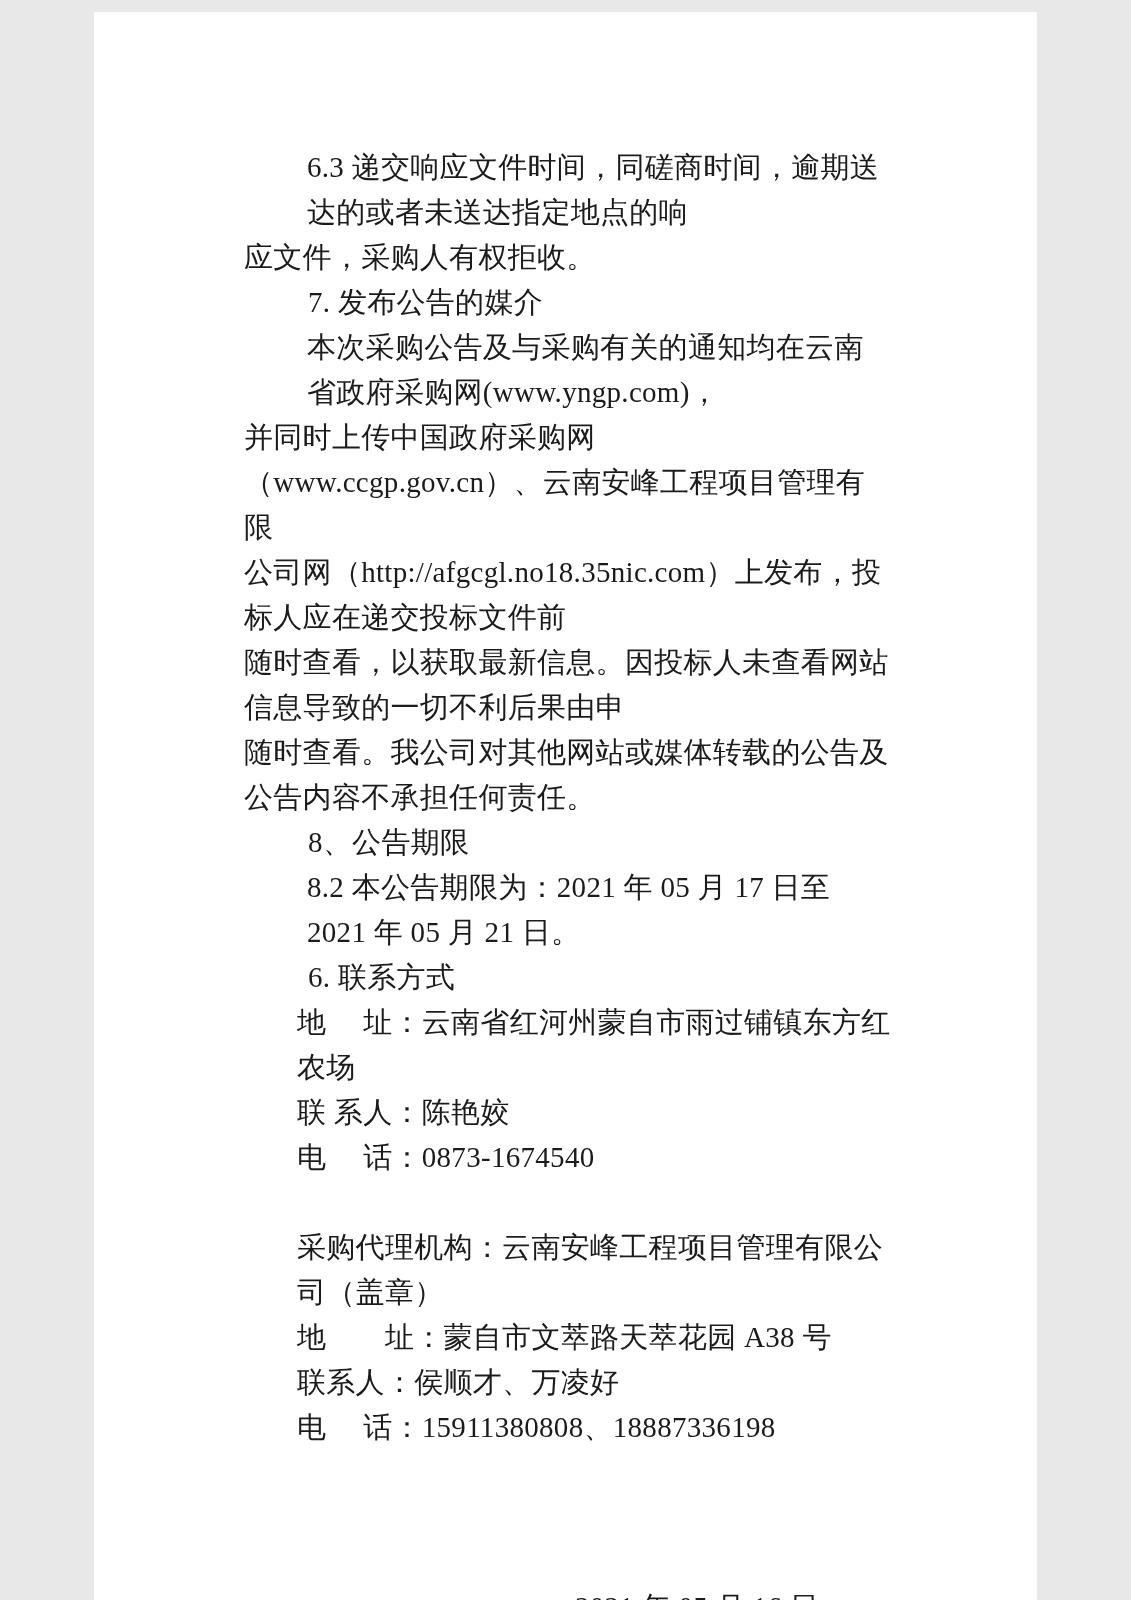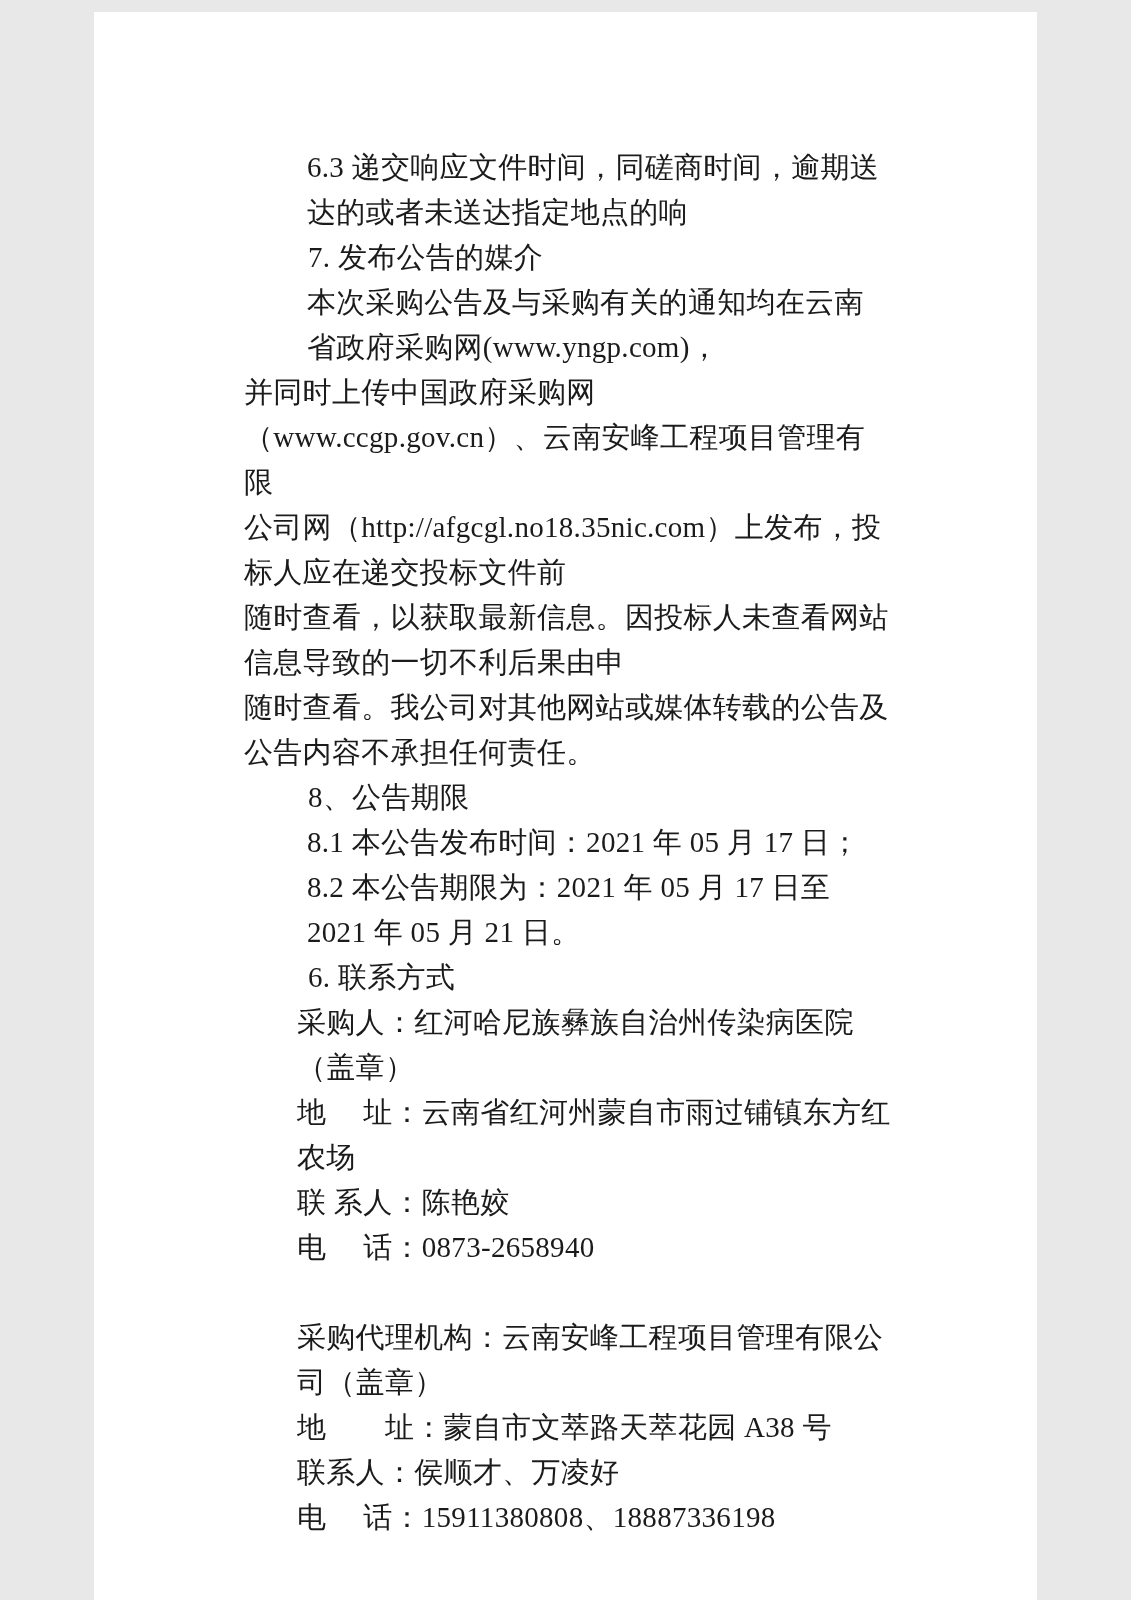--- a/index.html
+++ b/index.html
@@ -34,34 +34,33 @@
     letter-spacing:0.3px;
   }
 </style>
 </head>
 <body>
 
 <div class="page">
   <div class="content">
     <div id="lines-container">
         <div class="line style-indent">6.3 递交响应文件时间，同磋商时间，逾期送达的或者未送达指定地点的响</div>
+        <div class="line style-cont">应文件，采购人有权拒收。</div>
         <div class="line style-heading">7. 发布公告的媒介</div>
         <div class="line style-indent">本次采购公告及与采购有关的通知均在云南省政府采购网(www.yngp.com)，</div>
         <div class="line style-cont">并同时上传中国政府采购网（www.ccgp.gov.cn）、云南安峰工程项目管理有限</div>
         <div class="line style-cont">公司网（http://afgcgl.no18.35nic.com）上发布，投标人应在递交投标文件前</div>
         <div class="line style-cont">随时查看，以获取最新信息。因投标人未查看网站信息导致的一切不利后果由申</div>
         <div class="line style-cont">随时查看。我公司对其他网站或媒体转载的公告及公告内容不承担任何责任。</div>
         <div class="line style-heading">8、公告期限</div>
-        <div class="line style-indent">8.1 本公告发布时间：2021 年 05 月 17 日；</div>
         <div class="line style-indent">8.2 本公告期限为：2021 年 05 月 17 日至 2021 年 05 月 21 日。</div>
         <div class="line style-heading">6. 联系方式</div>
-        <div class="line style-contact">采购人：红河哈尼族彝族自治州传染病医院（盖章）</div>
         <div class="line style-contact">地　 址：云南省红河州蒙自市雨过铺镇东方红农场</div>
         <div class="line style-contact">联 系人：陈艳姣</div>
-        <div class="line style-contact">电　 话：0873-2658940</div>
+        <div class="line style-contact">电　 话：0873-1674540</div>
         <div class="line style-blank"></div>
         <div class="line style-contact">采购代理机构：云南安峰工程项目管理有限公司（盖章）</div>
         <div class="line style-contact">地　　址：蒙自市文萃路天萃花园 A38 号</div>
         <div class="line style-contact">联系人：侯顺才、万凌好</div>
         <div class="line style-contact">电　 话：15911380808、18887336198</div>
       </div>
     <div class="date-line">2021 年 05 月 16 日</div>
   </div>
 </div>
 

